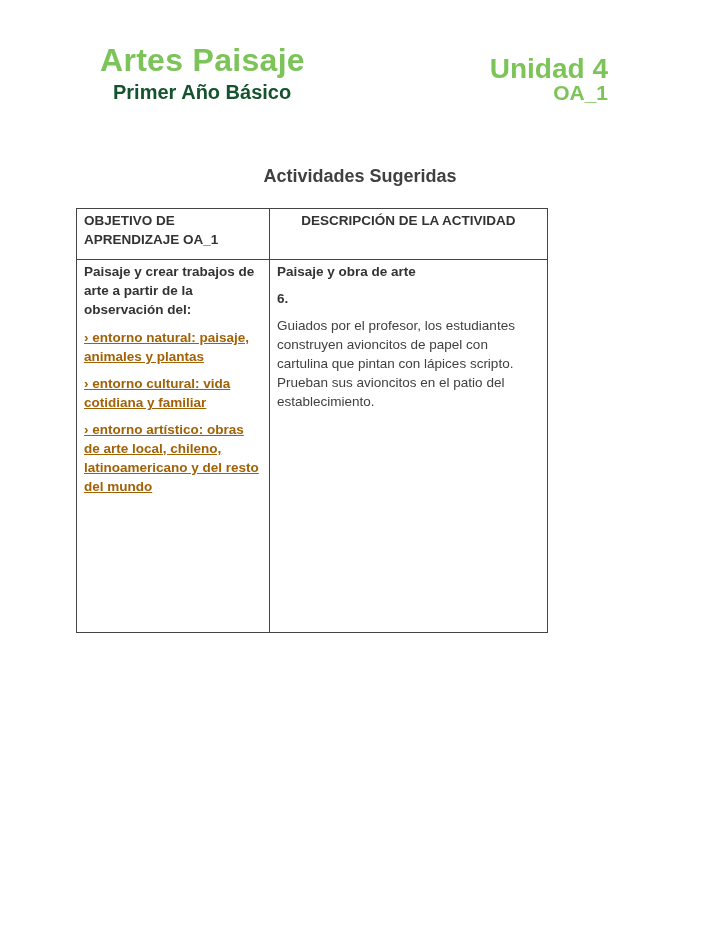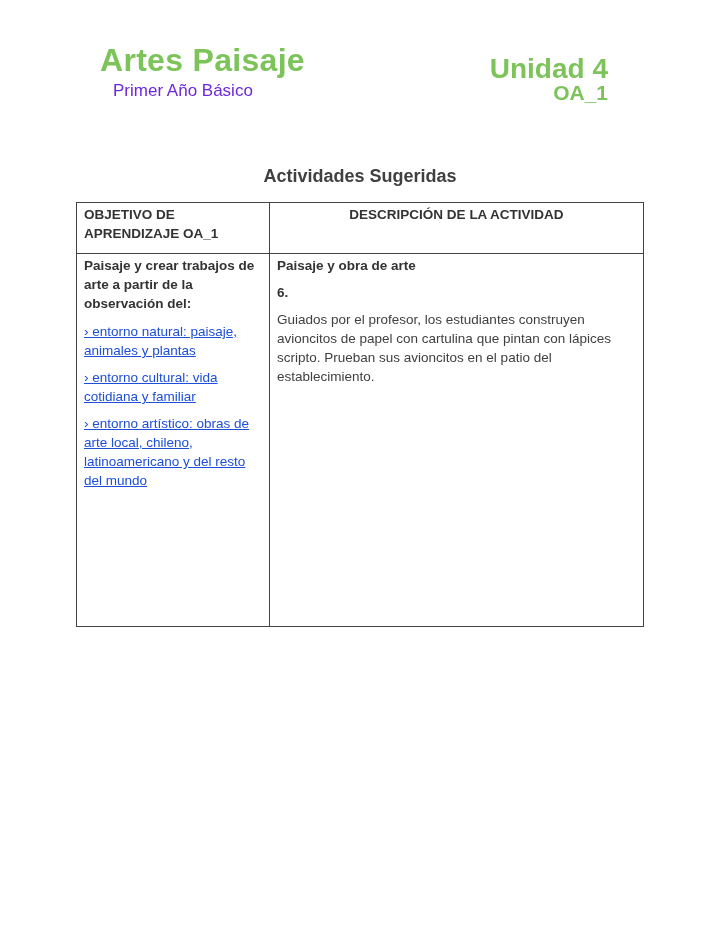--- a/index.html
+++ b/index.html
@@ -7,49 +7,49 @@
     width: 720px; height: 932px; background: #ffffff;
     font-family: "Liberation Sans", sans-serif; color: #333333;
     position: relative; overflow: hidden;
   }
   .title {
     position: absolute; left: 100px; top: 42px;
     font-size: 32px; font-weight: bold; color: #7cc45a; letter-spacing: 0.3px;
   }
   .subtitle {
     position: absolute; left: 113px; top: 81px;
-    font-size: 17px; font-weight: normal; color: #6d28d9;
+    font-size: 20px; font-weight: bold; color: #14532d;
   }
   .unit {
     position: absolute; right: 112px; top: 53px;
     font-size: 28px; font-weight: bold; color: #7cc45a; text-align: right;
   }
   .oa {
     position: absolute; right: 112px; top: 81px;
     font-size: 21px; font-weight: bold; color: #7cc45a; text-align: right;
   }
   .section-title {
     position: absolute; left: 0; width: 720px; top: 166px;
     text-align: center; font-size: 18px; font-weight: bold; color: #404040;
   }
   table {
-    position: absolute; left: 76px; top: 202px;
-    width: 568px; height: 425px; border-collapse: collapse;
+    position: absolute; left: 76px; top: 208px;
+    width: 472px; height: 425px; border-collapse: collapse;
     font-size: 13.5px;
   }
   td {
     border: 1.2px solid #444444; vertical-align: top; padding: 2px 7px;
     line-height: 19px;
   }
   .col1 { width: 178px; }
   .hdr { font-weight: bold; height: 46px; color: #333; }
   .hdr-center { text-align: center; }
   .obj p { margin: 0 0 8px 0; font-weight: bold; }
   .obj p.first { margin-bottom: 9px; }
-  .obj a { color: #1d4ed8; text-decoration: underline; font-weight: normal; }
+  .obj a { color: #a16207; text-decoration: underline; font-weight: bold; }
   .desc .act-title { font-weight: bold; margin: 0 0 8px 0; }
   .desc .act-num { font-weight: bold; margin: 0 0 8px 0; }
   .desc .act-text { margin: 0; font-weight: normal; color: #404040; }
 </style>
 </head>
 <body>
 
 <div class="title">Artes Paisaje</div>
 <div class="subtitle">Primer Año Básico</div>
 <div class="unit">Unidad 4</div>

